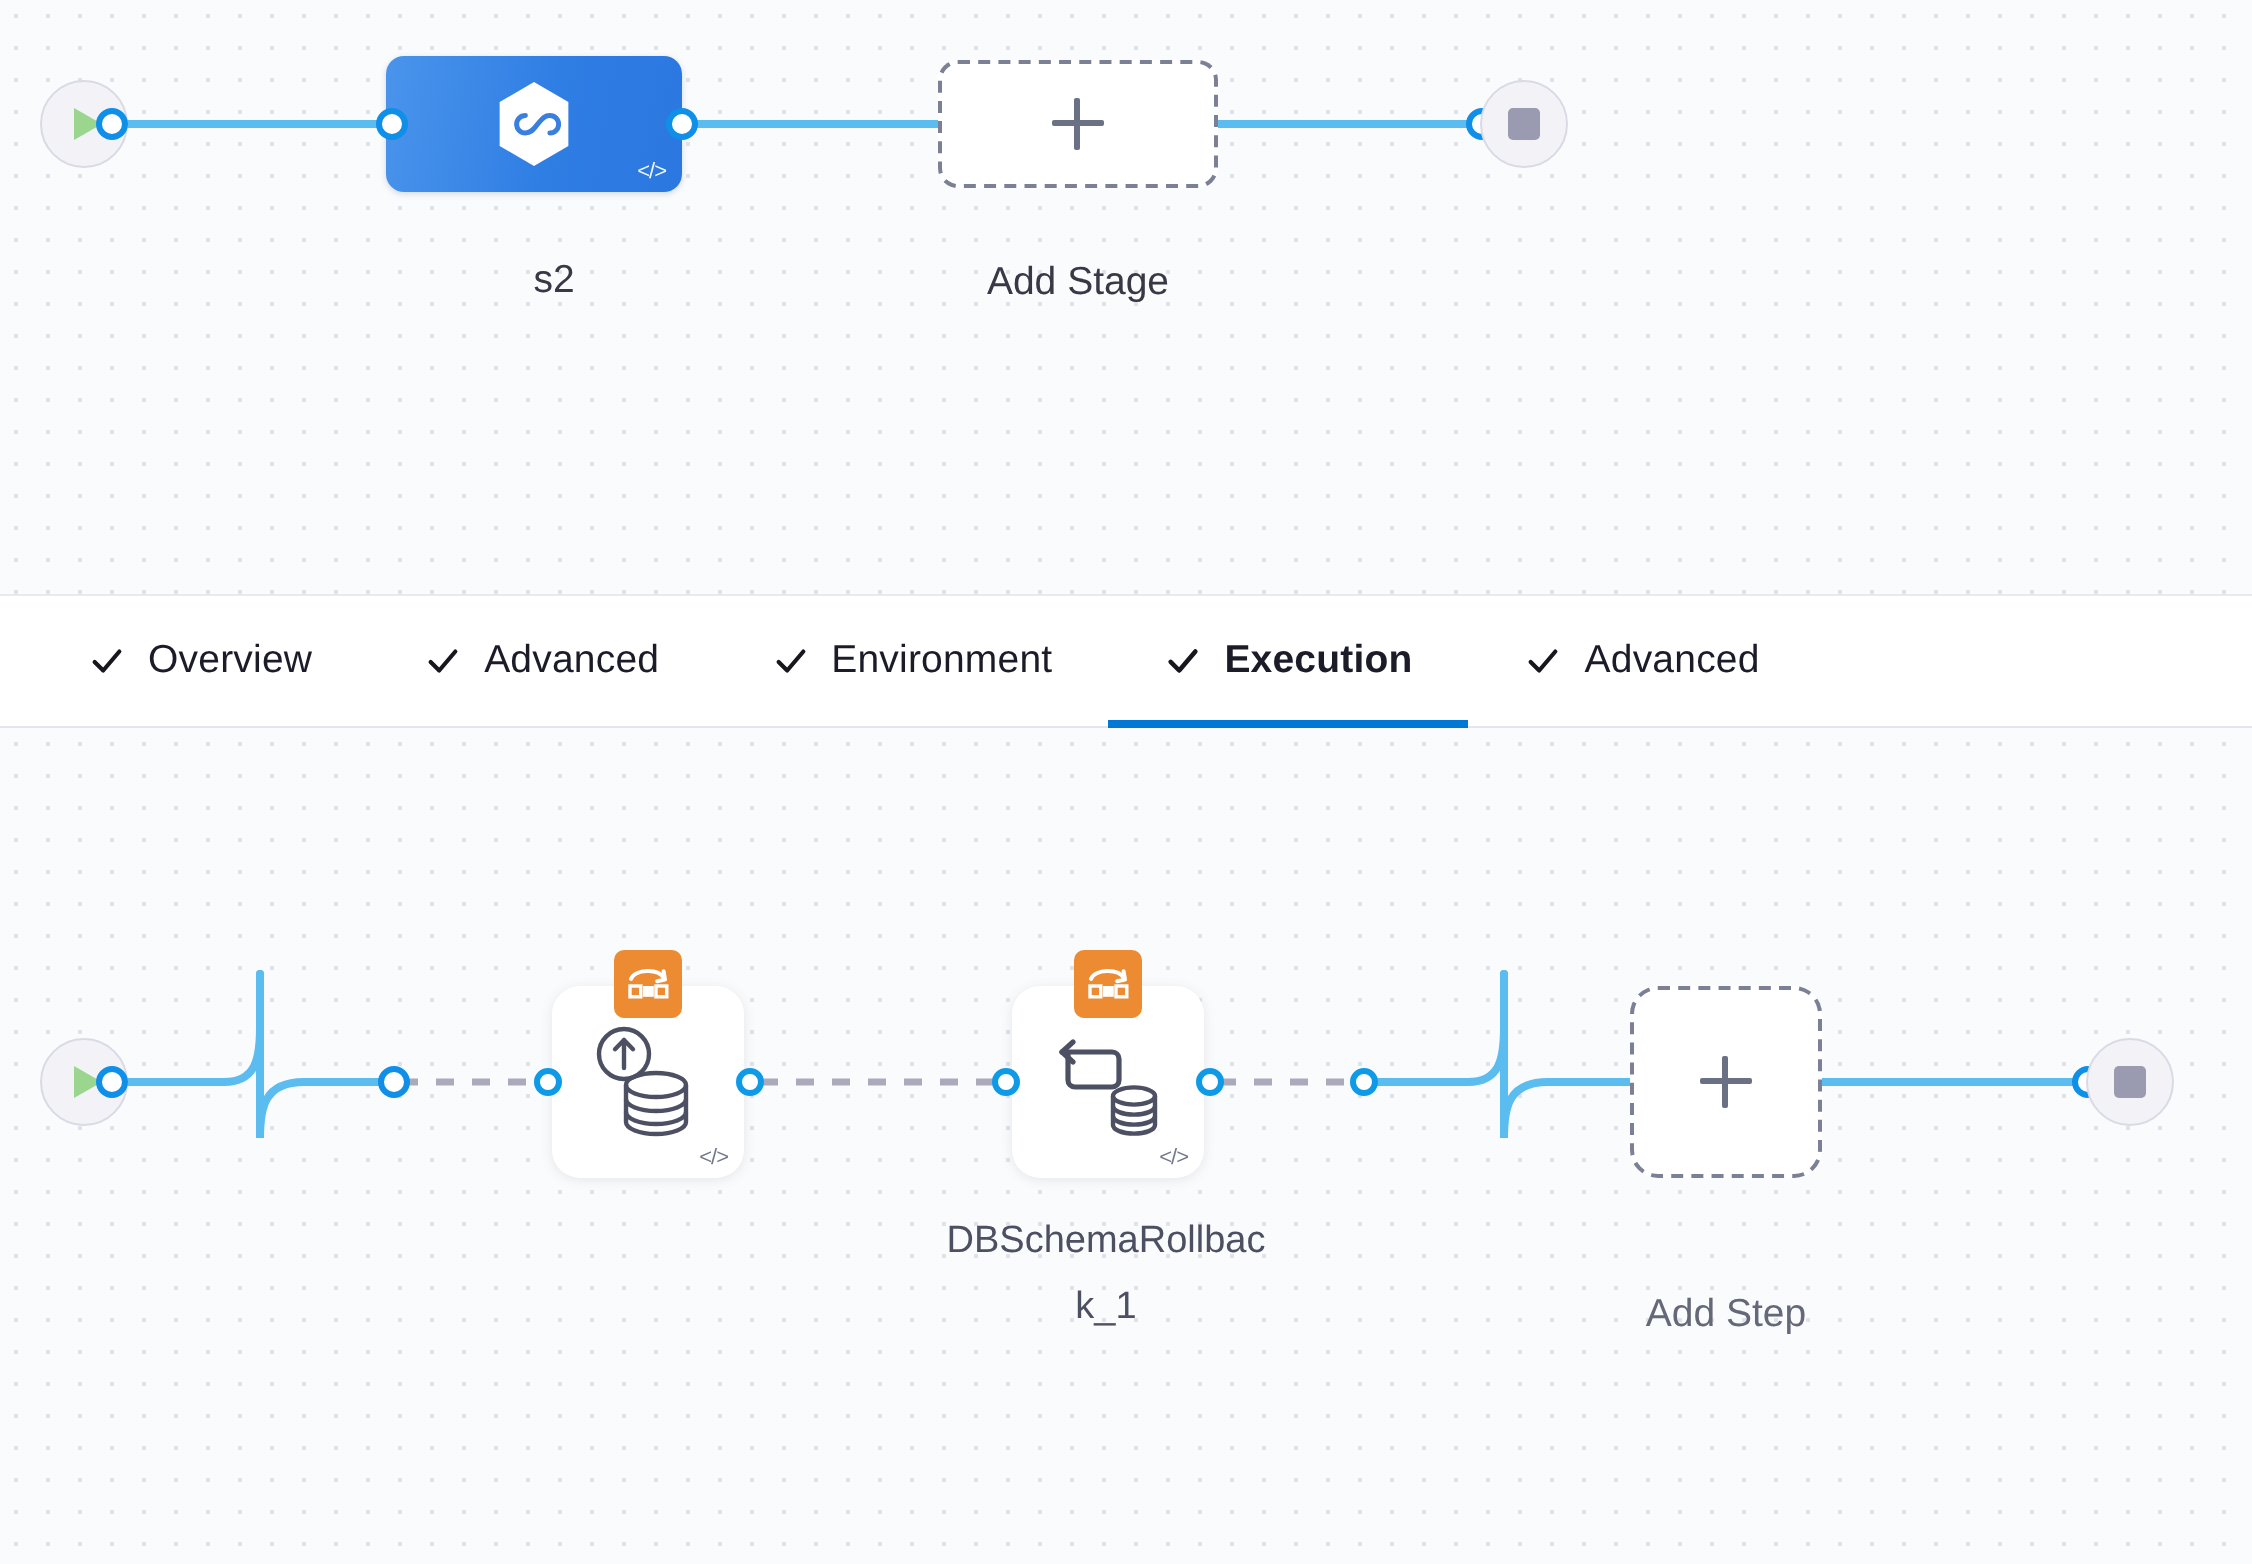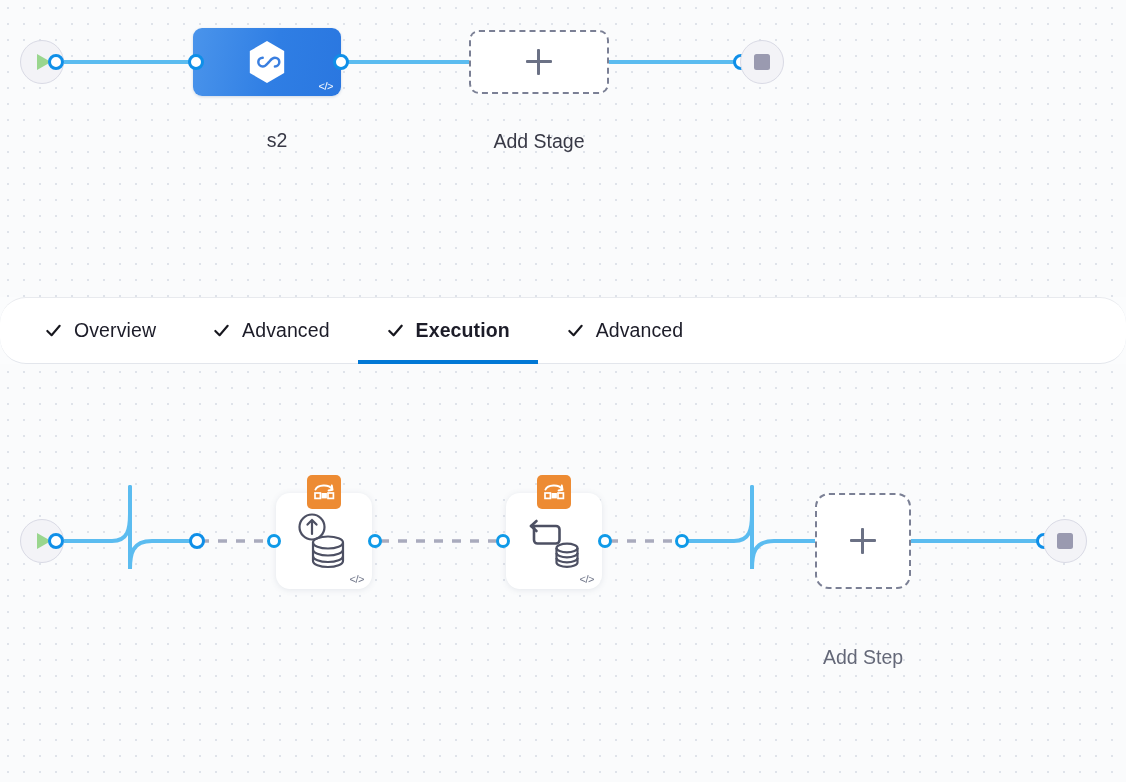--- a/index.html
+++ b/index.html
@@ -27,21 +27,20 @@
 
   
   .tabbar {
     position: absolute; left: 0; top: 297px;
     width: 1126px; height: 67px;
     background: #ffffff;
     border-top: 1px solid #e8eaee;
     border-bottom: 1px solid #e3e6ec;
     display: flex; align-items: center;
     padding-left: 16px;
-    border-radius: 26px;
   }
   .tab {
     position: relative;
     height: 66px;
     display: flex; align-items: center; gap: 11px;
     padding: 0 28px;
     cursor: pointer;
     color: #1c1c28;
     font-size: 19.5px;
     letter-spacing: .1px;
@@ -217,20 +216,26 @@
       <svg class="chk" viewBox="0 0 20 20">
         <path d="M3.5 10.5 L8 15 L16.5 5" fill="none" stroke="#17171e" stroke-width="2.2" stroke-linecap="round" stroke-linejoin="round"></path>
       </svg>
       <span>Overview</span>
     </div>
     <div class="tab">
       <svg class="chk" viewBox="0 0 20 20">
         <path d="M3.5 10.5 L8 15 L16.5 5" fill="none" stroke="#17171e" stroke-width="2.2" stroke-linecap="round" stroke-linejoin="round"></path>
       </svg>
       <span>Advanced</span>
+    </div>
+    <div class="tab">
+      <svg class="chk" viewBox="0 0 20 20">
+        <path d="M3.5 10.5 L8 15 L16.5 5" fill="none" stroke="#17171e" stroke-width="2.2" stroke-linecap="round" stroke-linejoin="round"></path>
+      </svg>
+      <span>Environment</span>
     </div>
     <div class="tab active">
       <svg class="chk" viewBox="0 0 20 20">
         <path d="M3.5 10.5 L8 15 L16.5 5" fill="none" stroke="#17171e" stroke-width="2.4" stroke-linecap="round" stroke-linejoin="round"></path>
       </svg>
       <span>Execution</span>
     </div>
     <div class="tab">
       <svg class="chk" viewBox="0 0 20 20">
         <path d="M3.5 10.5 L8 15 L16.5 5" fill="none" stroke="#17171e" stroke-width="2.2" stroke-linecap="round" stroke-linejoin="round"></path>
@@ -303,20 +308,21 @@
         <path d="M9 16 L14.5 11 M9 16 L14.5 21" fill="none" stroke="#4d5063" stroke-width="2.6" stroke-linecap="round" stroke-linejoin="round"></path>
         <ellipse cx="45" cy="38" rx="10.5" ry="4.3" fill="none" stroke="#4d5063" stroke-width="2.2"></ellipse>
         <path d="M34.5 38 L34.5 52.5 C34.5 54.9 39.2 56.8 45 56.8 C50.8 56.8 55.5 54.9 55.5 52.5 L55.5 38" fill="none" stroke="#4d5063" stroke-width="2.2"></path>
         <path d="M34.5 43 C34.5 45.4 39.2 47.3 45 47.3 C50.8 47.3 55.5 45.4 55.5 43" fill="none" stroke="#4d5063" stroke-width="2.2"></path>
         <path d="M34.5 48 C34.5 50.4 39.2 52.3 45 52.3 C50.8 52.3 55.5 50.4 55.5 48" fill="none" stroke="#4d5063" stroke-width="2.2"></path>
       </svg>
       <span class="codeglyph dark">&lt;/&gt;</span>
     </div>
     <div class="port sm" style="left:496px;top:170px"></div>
     <div class="port sm" style="left:598px;top:170px"></div>
+    <div class="caption step" style="left:469px;top:240px;width:168px">DBSchemaRollback_1</div>
 
     <div class="port sm" style="left:675px;top:170px"></div>
 
     <div class="addnode" id="add-step-node" style="left:815px;top:129px">
       <div class="plus"></div>
     </div>
     <div class="caption muted" style="left:803px;top:244px;width:120px">Add Step</div>
 
     <div class="port" style="left:1036px;top:169px"></div>
     <div class="terminal" style="left:1043px;top:155px">

